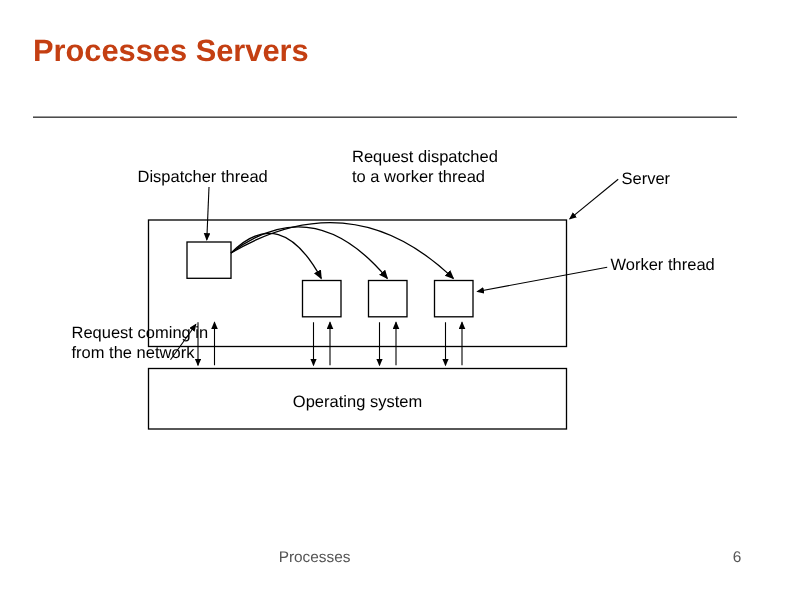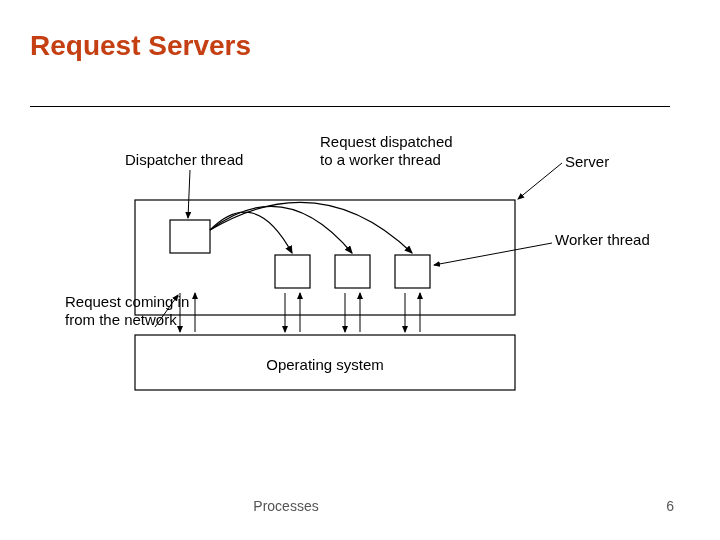--- a/index.html
+++ b/index.html
@@ -9,21 +9,21 @@
   .sub{position:absolute;left:30px;top:82px;font-size:17px;color:#222;}
   .diagram{position:absolute;left:60px;top:125px;width:600px;height:300px;}
   .diagram text{font-family:Arial,Helvetica,sans-serif;font-size:15px;fill:#000;}
   .footer-c{position:absolute;left:0;width:572px;top:498px;text-align:center;font-size:14px;color:#555;font-family:Arial;}
   .footer-r{position:absolute;right:46px;top:498px;font-size:14px;color:#555;font-family:Arial;}
 </style>
 </head>
 <body>
 
 <div class="slide">
-  <div class="title">Request Servers</div>
+  <div class="title">Processes Servers</div>
   <div class="rule"></div>
 
   <div class="diagram">
     <svg width="600" height="300" viewBox="0 0 600 300">
       <defs>
         <marker id="ah" markerWidth="8" markerHeight="8" refX="6" refY="3" orient="auto">
           <path d="M0,0 L7,3 L0,6 Z" fill="#000"></path>
         </marker>
       </defs>
 

